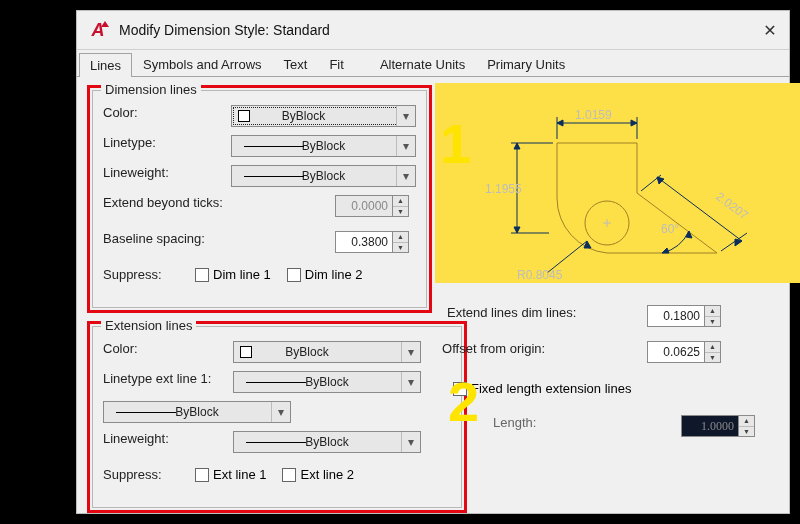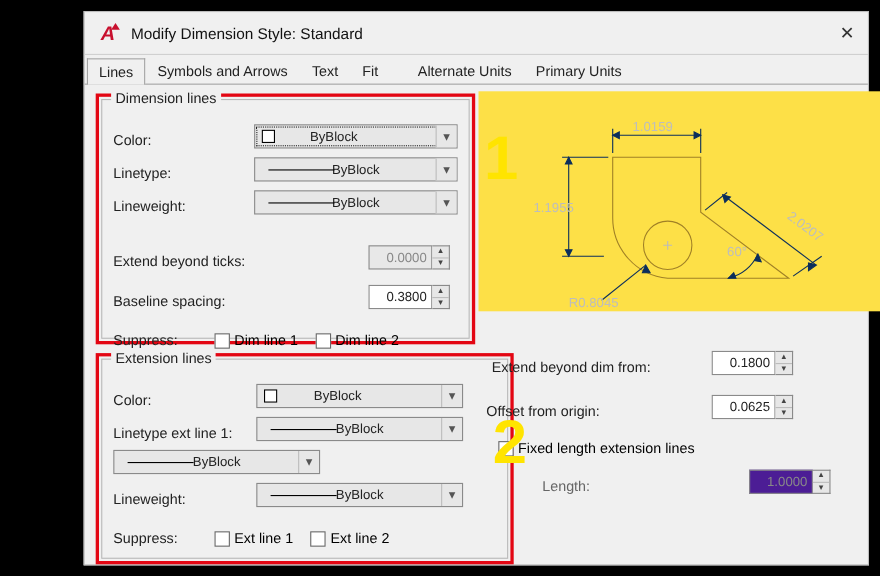--- a/index.html
+++ b/index.html
@@ -14,21 +14,21 @@
   .close{width:38px;height:38px;display:flex;align-items:center;justify-content:center;font-size:16px;color:#333;margin-right:-10px;}
   
   .tabs{display:flex;align-items:flex-end;height:26px;border-bottom:1px solid #a3a3a3;padding:0 2px;}
   .tab{padding:4px 10px 4px 10px;font-size:13px;color:#222;border:1px solid transparent;border-bottom:none;white-space:nowrap;}
   .tab.active{background:#f0f0f0;border-color:#a3a3a3;position:relative;top:1px;}
   
   .body{padding:8px 10px;position:relative;}
   .group{border:1px solid #b8b8b8;padding:10px 10px 10px 10px;position:relative;box-sizing:border-box;}
   .group .legend{position:absolute;top:-9px;left:8px;background:#f0f0f0;padding:0 4px;font-size:13px;color:#222;}
   .redbox{border:3px solid #e30613;padding:2px;box-sizing:border-box;}
-  .row{display:flex;align-items:flex-end;height:30px;}
+  .row{display:flex;align-items:flex-start;height:30px;}
   .lbl{width:130px;color:#222;}
   .combo{display:flex;align-items:center;justify-content:center;height:22px;border:1px solid #8a8a8a;background:#e7e7e7;box-sizing:border-box;font-size:12px;color:#222;position:relative;}
   .combo.wide{width:188px;}
   .combo .sw{width:10px;height:10px;border:1px solid #000;background:#fff;margin-right:6px;position:absolute;left:6px;}
   .combo .line{width:60px;height:0;border-top:1px solid #000;position:absolute;left:12px;}
   .combo .dd{position:absolute;right:0;top:0;width:18px;height:100%;display:flex;align-items:center;justify-content:center;border-left:1px solid #bcbcbc;color:#555;background:#e7e7e7;}
   .focus-dot{outline:1px dotted #222;outline-offset:-3px;}
   .numbox{display:flex;}
   .num{width:58px;height:22px;border:1px solid #8a8a8a;background:#fff;box-sizing:border-box;text-align:right;padding:0 4px;font-size:12px;color:#222;}
   .spin{width:16px;height:22px;border:1px solid #8a8a8a;border-left:none;background:#e7e7e7;display:flex;flex-direction:column;box-sizing:border-box;}
@@ -86,21 +86,21 @@
             </div>
           </div>
           <div class="row">
             <span class="lbl">Lineweight:</span>
             <div class="combo wide">
               <span class="line"></span>
               <span>ByBlock</span>
               <span class="dd">▾</span>
             </div>
           </div>
-          <div class="row" style="margin-top:20px;">
+          <div class="row" style="margin-top:0;">
             <span class="lbl" style="width:232px;">Extend beyond ticks:</span>
             <div class="numbox">
               <input class="num" readonly="" style="background: rgb(232, 232, 232); color: rgb(136, 136, 136);" value="0.0000">
               <div class="spin">
                   <div>▲</div>
                   <div>▼</div>
                 </div>
             </div>
           </div>
           <div class="row" style="margin-top:6px;">
@@ -206,21 +206,21 @@
             <text x="28" y="110">1.1955</text>
             <text x="258" y="115" transform="rotate(37 258 115)">2.0207</text>
             <text x="204" y="150">60°</text>
             <text x="60" y="196">R0.8045</text>
           </g>
         </svg>
       </div>
 
       <div class="right-col">
         <div class="row" style="height:36px;">
-          <span class="lbl" style="width:200px;">Extend beyond dim from:</span>
+          <span class="lbl" style="width:200px;">Extend lines dim lines:</span>
           <div class="numbox">
             <input class="num" value="0.1800" style="">
             <div class="spin">
                 <div>▲</div>
                 <div>▼</div>
               </div>
           </div>
         </div>
         <div class="row" style="height:40px;">
           <span class="lbl" style="width:200px;"><span style="opacity:0;">Off</span><span style="margin-left:-22px;">Offset from origin:</span></span>
@@ -234,21 +234,21 @@
         </div>
         <div class="row" style="height:34px;">
           <label class="chk" style="margin-left:6px;">
             <span class="box"></span>
             <span>Fixed length extension lines</span>
           </label>
         </div>
         <div class="row" style="height:34px;gap:34px;">
           <span class="lbl" style="width:200px;padding-left:46px;color:#666;box-sizing:border-box;">Length:</span>
           <div class="numbox">
-            <input class="num" readonly="" style="background: #4c1d95; color: rgb(136, 136, 136);" value="1.0000">
+            <input class="num" readonly="" style="background: #0f172a; color: rgb(136, 136, 136); font-family: Liberation Serif, serif;" value="1.0000">
             <div class="spin">
                 <div>▲</div>
                 <div>▼</div>
               </div>
           </div>
         </div>
       </div>
 
     </div>
   </div>

